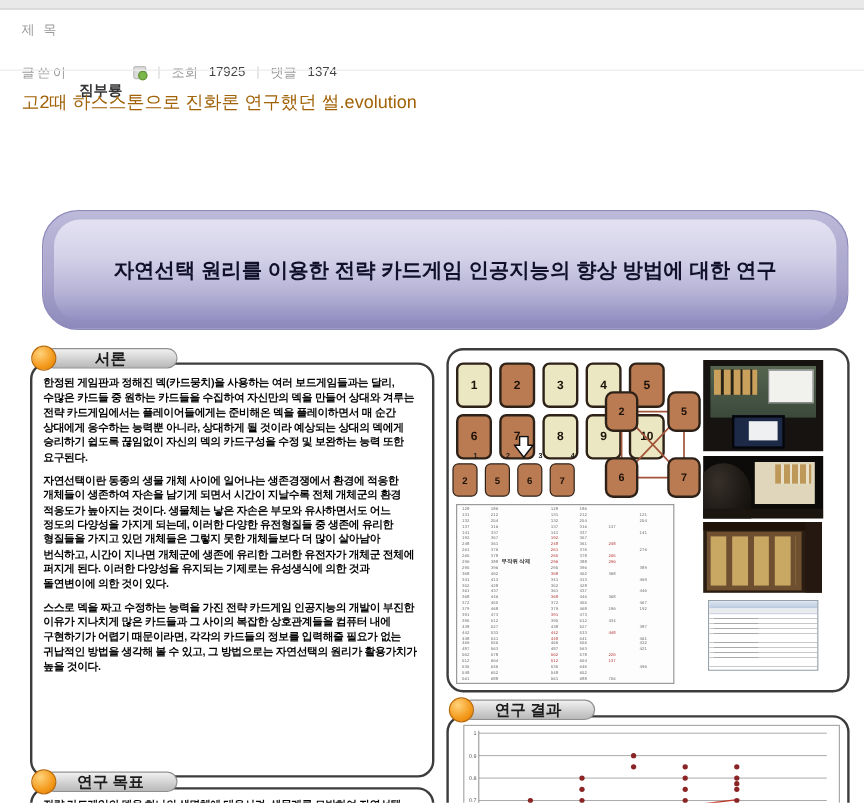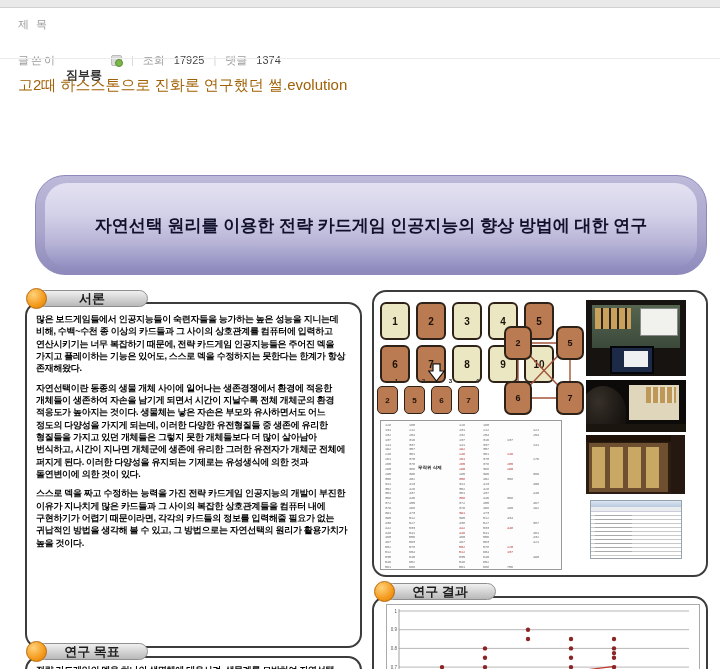--- a/index.html
+++ b/index.html
@@ -124,21 +124,21 @@
     <div class="banner-inner">
       <span class="banner-title">자연선택 원리를 이용한 전략 카드게임 인공지능의 향상 방법에 대한 연구</span>
     </div>
   </div>
 
   <div class="abs sec-header" style="left:26px; top:118px; width:140px;">
     <span class="sec-circle"></span>
     <span class="sec-pill">서론</span>
   </div>
   <div class="abs tbox" style="left:25px; top:132px; width:337px; height:346px; padding:9px 8px 4px 9px;">
-    <p class="para">많은 보드게임들에서 인공지능들이 숙련자들을 능가하는 높은 성능을 지니는데 비해, 수백~수천 종 이상의 카드들과 그 사이의 상호관계를 컴퓨터에 입력하고 연산시키기는 너무 복잡하기 때문에, 전략 카드게임 인공지능들은 주어진 덱을 가지고 플레이하는 기능은 있어도, 스스로 덱을 수정하지는 못한다는 한계가 항상 존재해왔다.</p>
+    <p class="para">한정된 게임판과 정해진 덱(카드뭉치)을 사용하는 여러 보드게임들과는 달리, 수많은 카드들 중 원하는 카드들을 수집하여 자신만의 덱을 만들어 상대와 겨루는 전략 카드게임에서는 플레이어들에게는 준비해온 덱을 플레이하면서 매 순간 상대에게 응수하는 능력뿐 아니라, 상대하게 될 것이라 예상되는 상대의 덱에게 승리하기 쉽도록 끊임없이 자신의 덱의 카드구성을 수정 및 보완하는 능력 또한 요구된다.</p>
     <p class="para">자연선택이란 동종의 생물 개체 사이에 일어나는 생존경쟁에서 환경에 적응한 개체들이 생존하여 자손을 남기게 되면서 시간이 지날수록 전체 개체군의 환경 적응도가 높아지는 것이다. 생물체는 낳은 자손은 부모와 유사하면서도 어느 정도의 다양성을 가지게 되는데, 이러한 다양한 유전형질들 중 생존에 유리한 형질들을 가지고 있던 개체들은 그렇지 못한 개체들보다 더 많이 살아남아 번식하고, 시간이 지나면 개체군에 생존에 유리한 그러한 유전자가 개체군 전체에 퍼지게 된다. 이러한 다양성을 유지되는 기제로는 유성생식에 의한 것과 돌연변이에 의한 것이 있다.</p>
     <p class="para">스스로 덱을 짜고 수정하는 능력을 가진 전략 카드게임 인공지능의 개발이 부진한 이유가 지나치게 많은 카드들과 그 사이의 복잡한 상호관계들을 컴퓨터 내에 구현하기가 어렵기 때문이라면, 각각의 카드들의 정보를 입력해줄 필요가 없는 귀납적인 방법을 생각해 볼 수 있고, 그 방법으로는 자연선택의 원리가 활용가치가 높을 것이다.</p>
   </div>
 
   <div class="abs sec-header" style="left:26px; top:471px; width:140px;">
     <span class="sec-circle"></span>
     <span class="sec-pill">연구 목표</span>
   </div>
   <div class="abs tbox" style="left:25px; top:486px; width:337px; height:40px; padding:6px 8px 0 9px;">
     <p class="para">전략 카드게임의 덱을 하나의 생명체에 대응시켜, 생물계를 모방하여 자연선택</p>

